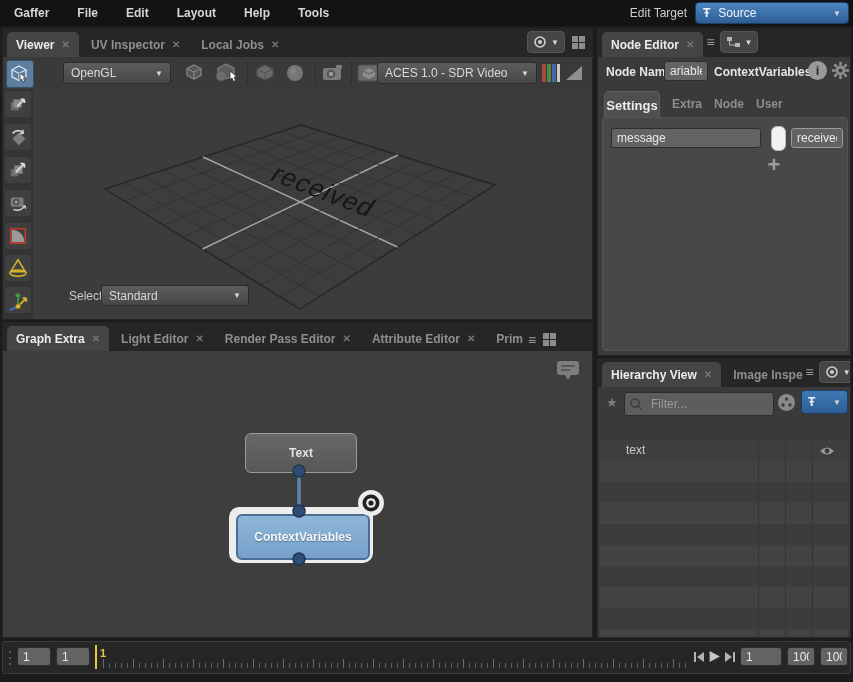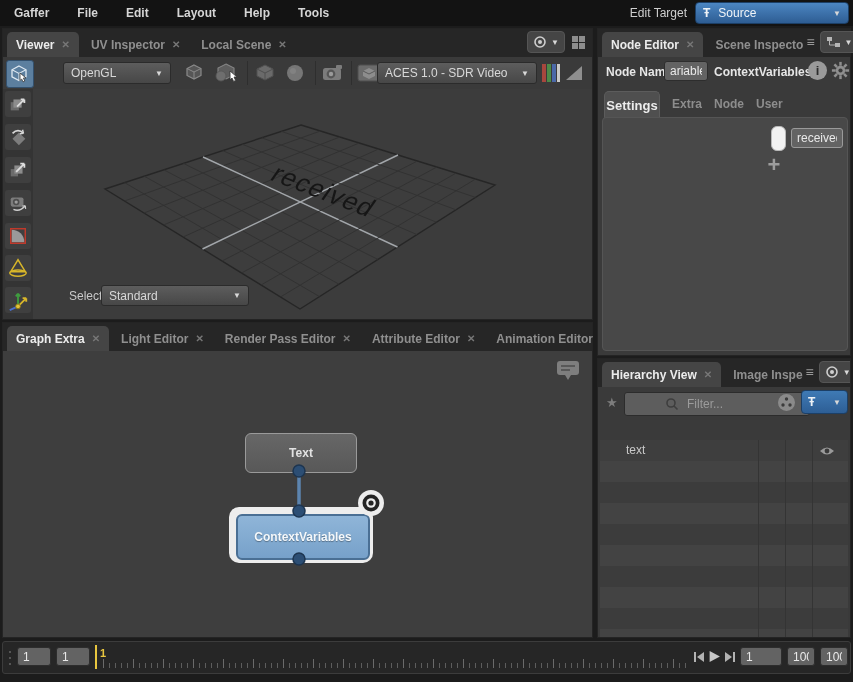--- a/index.html
+++ b/index.html
@@ -71,21 +71,21 @@
     <div class="tabbar">
       <div class="tab active">
         <span>Viewer</span>
         <span class="xbtn">✕</span>
       </div>
       <div class="tab">
         <span>UV Inspector</span>
         <span class="xbtn">✕</span>
       </div>
       <div class="tab">
-        <span>Local Scene</span>
+        <span>Local Jobs</span>
         <span class="xbtn">✕</span>
       </div>
       <div class="tabbar-icons">
         <div class="iconbox">
           <svg width="14" height="14" viewBox="0 0 14 14">
               <circle cx="7" cy="7" r="5" fill="none" stroke="#cfcfcf" stroke-width="1.6"></circle>
               <circle cx="7" cy="7" r="2" fill="#cfcfcf"></circle>
             </svg>
           <span class="arrow">▼</span>
         </div>
@@ -252,24 +252,20 @@
         <span class="xbtn">✕</span>
       </div>
       <div class="tab">
         <span>Render Pass Editor</span>
         <span class="xbtn">✕</span>
       </div>
       <div class="tab">
         <span>Attribute Editor</span>
         <span class="xbtn">✕</span>
       </div>
-      <div class="tab">
-        <span>Animation Editor</span>
-        <span class="xbtn">✕</span>
-      </div>
       <div class="tab" style="padding-right:2px;">
         <span>Prim</span>
       </div>
       <div class="tabbar-icons" style="margin-left:0;">
         <span class="hamb">≡</span>
         <svg width="15" height="15" viewBox="0 0 15 15">
             <rect x="1" y="1" width="6" height="6" fill="#8d8d8d"></rect>
             <rect x="8" y="1" width="6" height="6" fill="#8d8d8d"></rect>
             <rect x="1" y="8" width="6" height="6" fill="#8d8d8d"></rect>
             <rect x="8" y="8" width="6" height="6" fill="#8d8d8d"></rect>
@@ -312,23 +308,20 @@
         <circle cx="14" cy="14" r="2.6" fill="#232323"></circle>
       </svg>
     </div>
   </div>
 
   <div class="panel" style="left:597px;top:28px;width:254px;height:328px;">
     <div class="tabbar">
       <div class="tab active">
         <span>Node Editor</span>
         <span class="xbtn">✕</span>
-      </div>
-      <div class="tab" style="padding-right:0;">
-        <span>Scene Inspecto</span>
       </div>
       <div class="tabbar-icons" style="margin-left:0;gap:5px;">
         <span class="hamb">≡</span>
         <div class="iconbox">
           <svg width="15" height="12" viewBox="0 0 15 12">
             <rect x="1" y="1" width="5" height="4" fill="#b5b5b5"></rect>
               <rect x="9" y="7" width="5" height="4" fill="#b5b5b5"></rect>
             <path d="M3.5 5v4h8" stroke="#b5b5b5" fill="none"></path>
           </svg>
           <span class="arrow">▼</span>
@@ -357,20 +350,21 @@
     </svg>
 
     <div class="abs" style="left:6px;top:62px;width:54px;height:26px;background:#4f4f4f;border:1px solid #5c5c5c;border-bottom:none;border-radius:5px 5px 0 0;display:flex;align-items:center;justify-content:center;color:#ececec;font-weight:bold;font-size:13px;">
       <span>Settings</span>
     </div>
     <span class="abs" style="left:74px;top:68px;color:#8d8d8d;font-weight:bold;font-size:12px;">Extra</span>
     <span class="abs" style="left:116px;top:68px;color:#8d8d8d;font-weight:bold;font-size:12px;">Node</span>
     <span class="abs" style="left:158px;top:68px;color:#8d8d8d;font-weight:bold;font-size:12px;">User</span>
 
     <div class="abs" style="left:4px;top:88px;width:244px;height:232px;background:#484848;border:1px solid #555;border-radius:4px;">
+      <input class="abs tfield" style="left: 8px; top: 10px; width: 150px; height: 20px;" value="message">
       <div class="abs" style="left:168px;top:8px;width:13px;height:23px;background:#f2f2f2;border-radius:6px;border:1px solid #b9b9b9;"></div>
       <input class="abs tfield" style="left: 188px; top: 10px; width: 52px; height: 20px; border-color: rgb(154, 154, 154);" value="received">
       <div class="abs" style="left:160px;top:36px;width:22px;height:22px;display:flex;align-items:center;justify-content:center;color:#9d9d9d;font-size:22px;font-weight:bold;">
         <span>+</span>
       </div>
     </div>
   </div>
 
   <div class="panel" style="left:597px;top:358px;width:254px;height:280px;overflow:hidden;">
     <div class="tabbar">
@@ -388,21 +382,21 @@
               <circle cx="7" cy="7" r="5" fill="none" stroke="#cfcfcf" stroke-width="1.6"></circle>
               <circle cx="7" cy="7" r="2" fill="#cfcfcf"></circle>
             </svg>
           <span class="arrow">▼</span>
         </div>
 
       </div>
     </div>
 
     <span class="abs" style="left:8px;top:36px;color:#7d7d7d;font-size:13px;">★</span>
-    <div class="abs" style="left:26px;top:33px;width:148px;height:22px;background:#5d5d5d;border:1px solid #2c2c2c;border-radius:3px;display:flex;align-items:center;padding-left:36px;">
+    <div class="abs" style="left:26px;top:33px;width:148px;height:22px;background:#5d5d5d;border:1px solid #2c2c2c;border-radius:3px;display:flex;align-items:center;">
       <svg width="14" height="14" viewBox="0 0 14 14" style="margin:0 3px 0 4px;">
           <circle cx="6" cy="6" r="4" fill="none" stroke="#3e3e3e" stroke-width="1.6"></circle>
           <line x1="9" y1="9" x2="12.5" y2="12.5" stroke="#3e3e3e" stroke-width="1.6"></line>
         </svg>
       <input class="tfield" style="background: transparent; border: none; width: 118px; height: 18px; outline: none;" placeholder="Filter...">
     </div>
     <svg class="abs" style="left:179px;top:34px;" width="19" height="19" viewBox="0 0 19 19">
       <circle cx="9.5" cy="9.5" r="8.5" fill="#8a8a8a"></circle>
       <circle cx="9.5" cy="6" r="1.7" fill="#3c3c3c"></circle>
         <circle cx="6" cy="12" r="1.7" fill="#3c3c3c"></circle>

